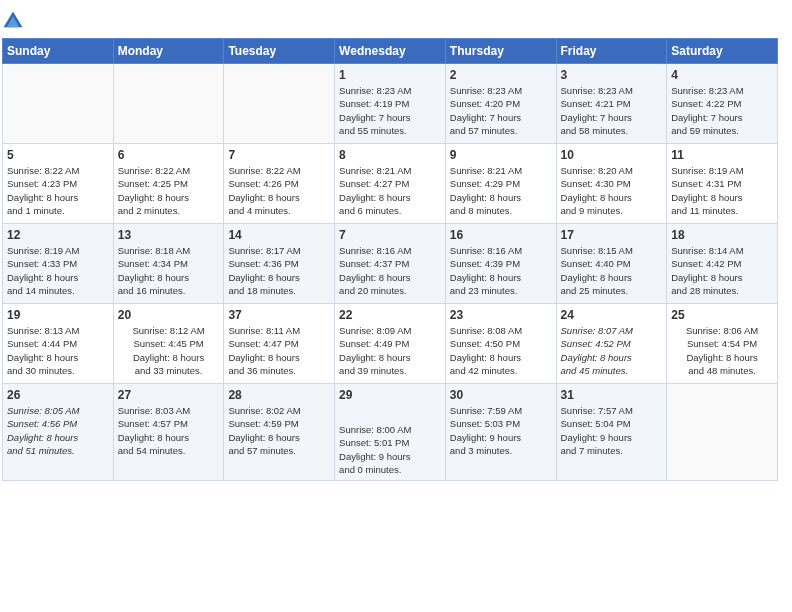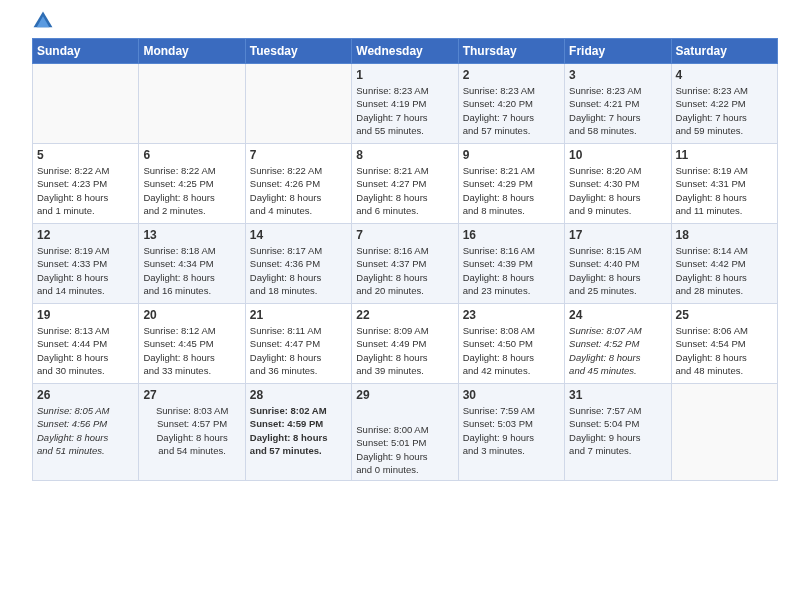--- a/index.html
+++ b/index.html
@@ -5,21 +5,21 @@
     * { box-sizing: border-box; margin: 0; padding: 0; }
     body {
       font-family: Arial, sans-serif;
       background: #fff;
       width: 792px;
       height: 612px;
       overflow: hidden;
     }
     .container {
       width: 792px;
-      padding: 10px 14px 6px 32px;
+      padding: 10px 14px 6px 2px;
     }
     .header {
       display: flex;
       justify-content: space-between;
       align-items: flex-start;
       margin-bottom: 6px;
     }
     .logo {
       display: flex;
       align-items: center;
@@ -265,27 +265,27 @@
         <tr>
           <td>
             <span class="day-num">19</span>
             <div class="day-info" style="white-space: pre-line;">Sunrise: 8:13 AM
 Sunset: 4:44 PM
 Daylight: 8 hours
 and 30 minutes.</div>
           </td>
           <td>
             <span class="day-num">20</span>
-            <div class="day-info" style="white-space: pre-line;">Sunrise: 8:12 AM
+            <div class="day-info" style="white-space: pre-line; text-align: center;">Sunrise: 8:12 AM
 Sunset: 4:45 PM
 Daylight: 8 hours
 and 33 minutes.</div>
           </td>
           <td>
-            <span class="day-num">21</span>
+            <span class="day-num">37</span>
             <div class="day-info" style="white-space: pre-line;">Sunrise: 8:11 AM
 Sunset: 4:47 PM
 Daylight: 8 hours
 and 36 minutes.</div>
           </td>
           <td>
             <span class="day-num">22</span>
             <div class="day-info" style="white-space: pre-line;">Sunrise: 8:09 AM
 Sunset: 4:49 PM
 Daylight: 8 hours
@@ -300,44 +300,44 @@
           </td>
           <td>
             <span class="day-num">24</span>
             <div class="day-info" style="white-space: pre-line; font-style: italic;">Sunrise: 8:07 AM
 Sunset: 4:52 PM
 Daylight: 8 hours
 and 45 minutes.</div>
           </td>
           <td>
             <span class="day-num">25</span>
-            <div class="day-info" style="white-space: pre-line;">Sunrise: 8:06 AM
+            <div class="day-info" style="white-space: pre-line; text-align: center;">Sunrise: 8:06 AM
 Sunset: 4:54 PM
 Daylight: 8 hours
 and 48 minutes.</div>
           </td>
         </tr>
         <tr>
           <td>
             <span class="day-num">26</span>
             <div class="day-info" style="white-space: pre-line; font-style: italic;">Sunrise: 8:05 AM
 Sunset: 4:56 PM
 Daylight: 8 hours
 and 51 minutes.</div>
           </td>
           <td>
             <span class="day-num">27</span>
-            <div class="day-info" style="white-space: pre-line; text-align: center;">Sunrise: 8:03 AM
+            <div class="day-info" style="white-space: pre-line;">Sunrise: 8:03 AM
 Sunset: 4:57 PM
 Daylight: 8 hours
 and 54 minutes.</div>
           </td>
           <td>
             <span class="day-num">28</span>
-            <div class="day-info" style="white-space: pre-line; font-weight: bold;">Sunrise: 8:02 AM
+            <div class="day-info" style="white-space: pre-line;">Sunrise: 8:02 AM
 Sunset: 4:59 PM
 Daylight: 8 hours
 and 57 minutes.</div>
           </td>
           <td>
             <span class="day-num">29</span>
             <div class="day-info" style="white-space: pre-line; margin-top: 21px;">Sunrise: 8:00 AM
 Sunset: 5:01 PM
 Daylight: 9 hours
 and 0 minutes.</div>

